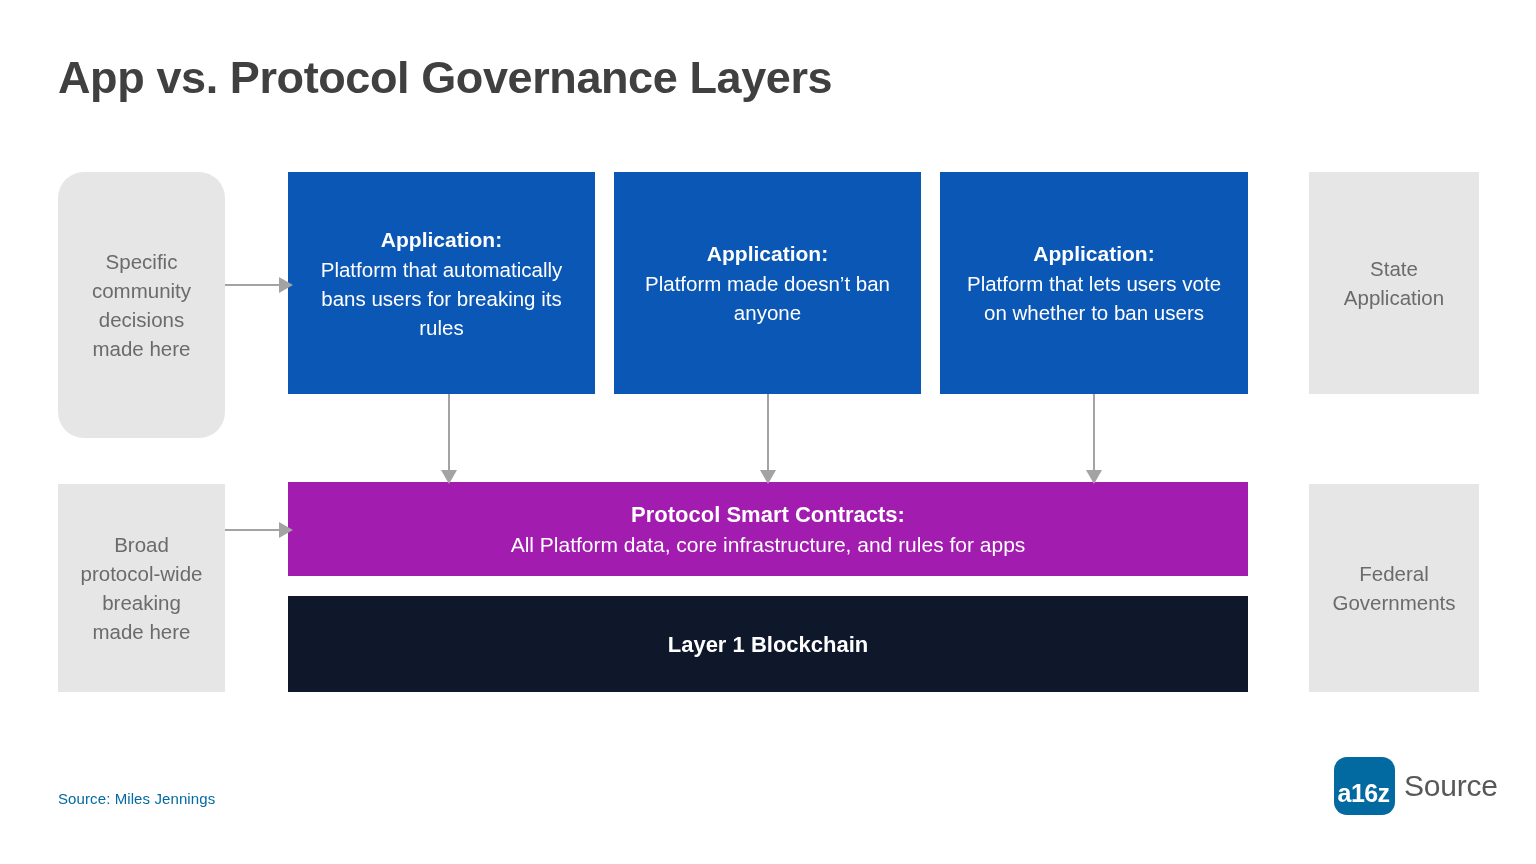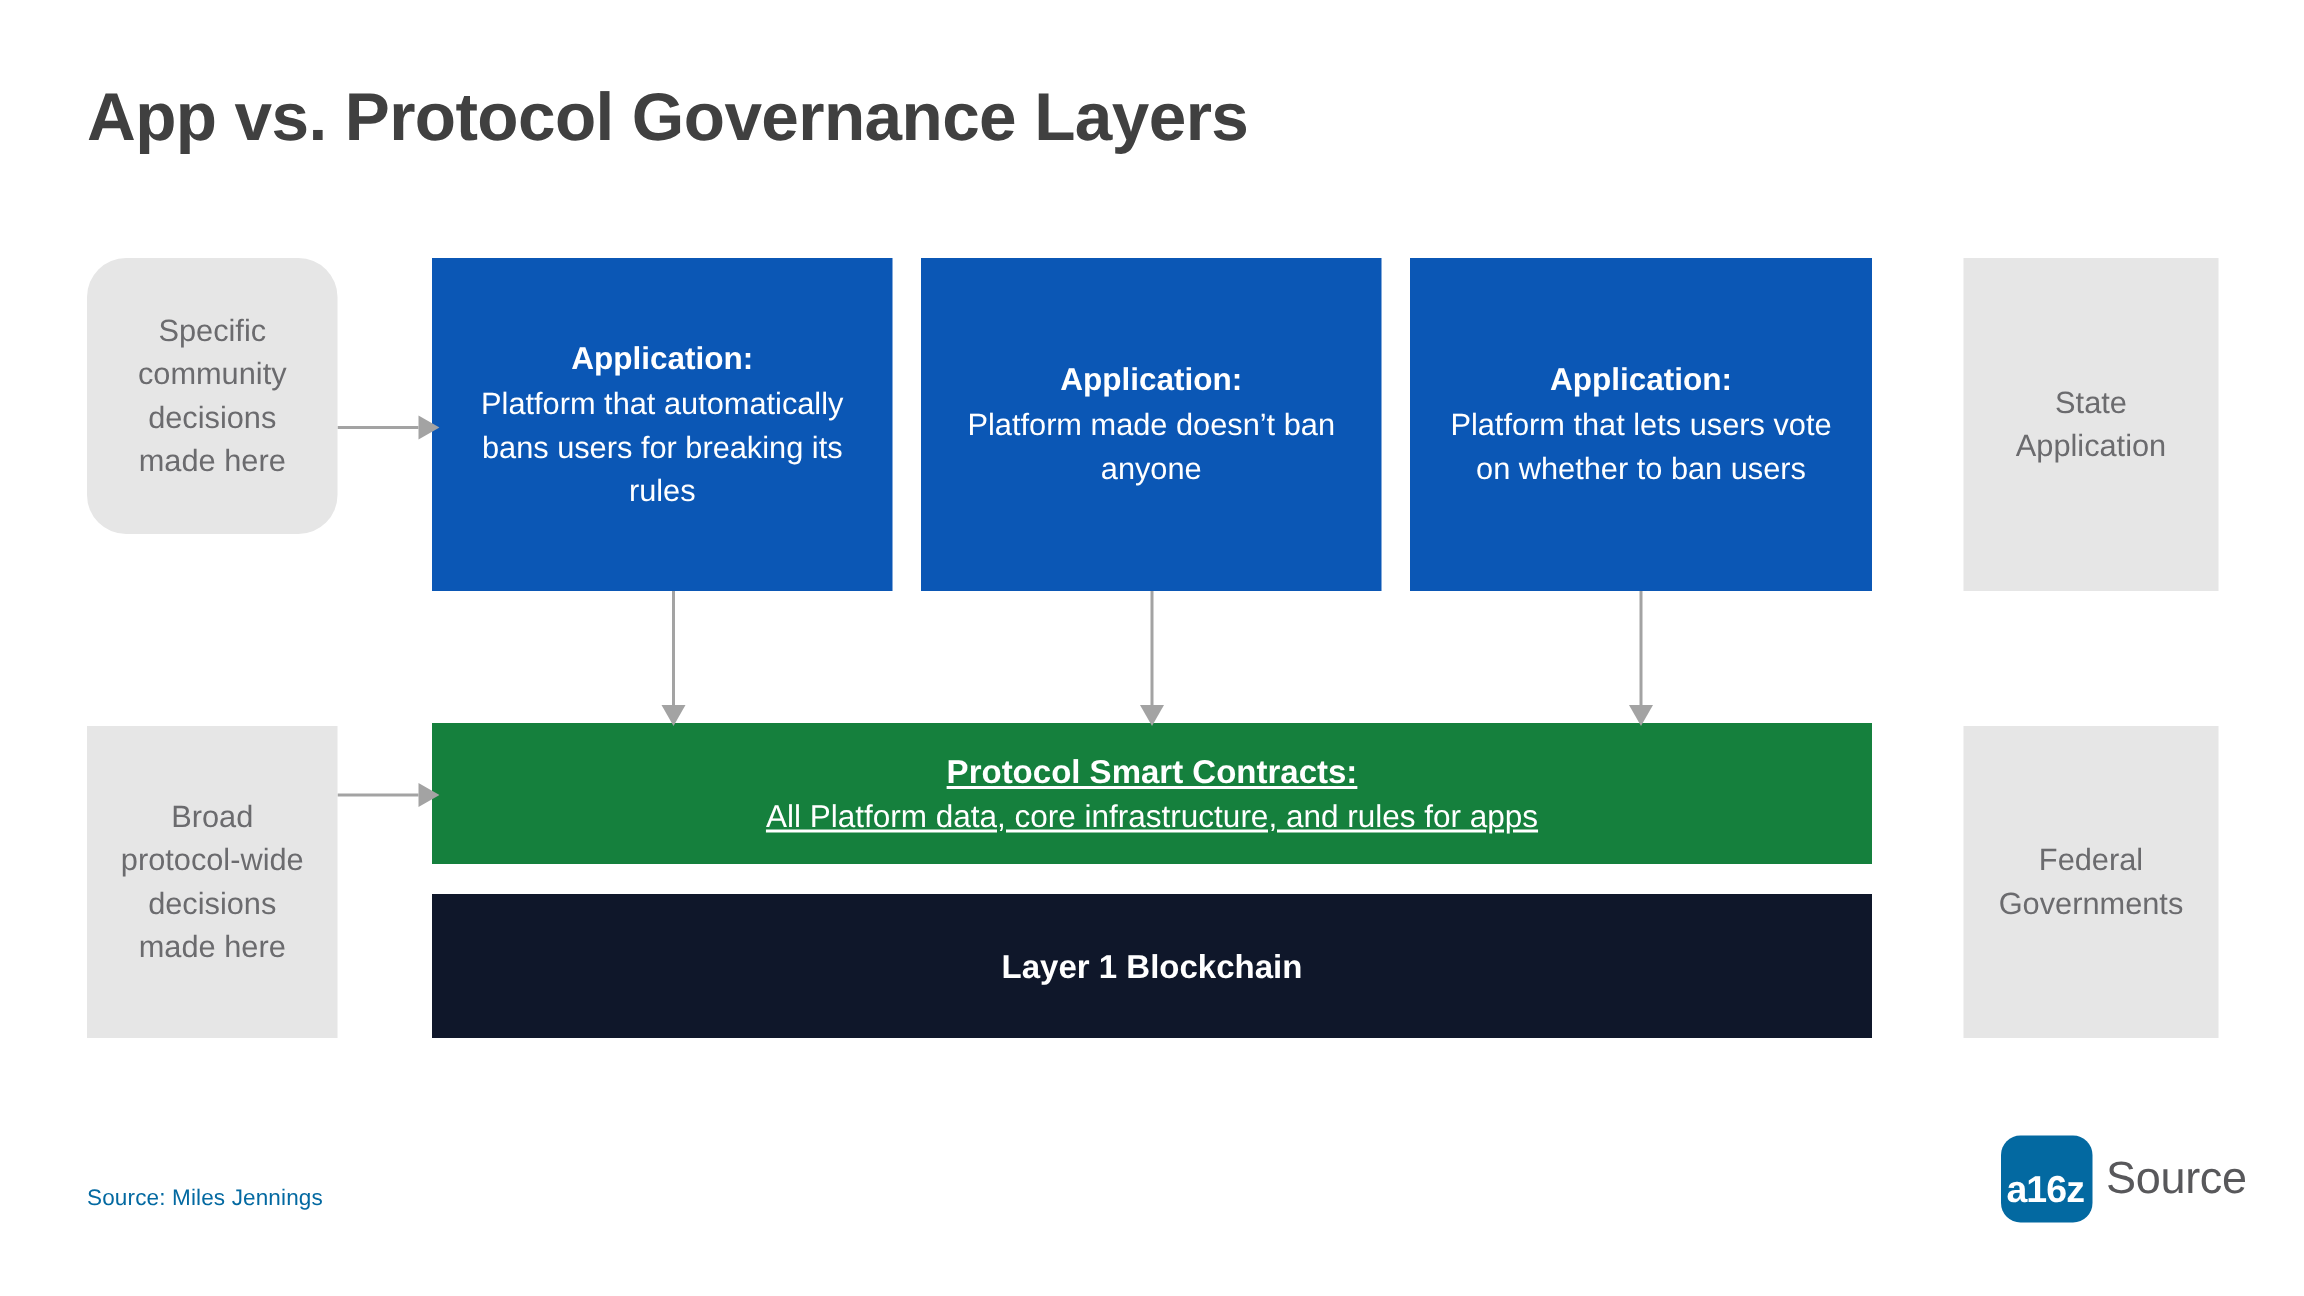--- a/index.html
+++ b/index.html
@@ -63,23 +63,22 @@
     line-height: 30px;
   }
   .app-box .bx-desc {
     font-size: 20.5px;
     line-height: 29px;
     font-weight: normal;
   }
 
   
   .protocol-band {
-    background: #15803d;
-    color: #ffffff;
-    text-decoration: underline;
+    background: #a21caf;
+    color: #ffffff;
   }
   .protocol-band .bx-title {
     font-size: 22px;
     font-weight: bold;
     line-height: 31px;
   }
   .protocol-band .bx-desc {
     font-size: 21px;
     line-height: 30px;
   }
@@ -146,26 +145,26 @@
     letter-spacing: -0.2px;
   }
 </style>
 </head>
 <body>
 
 <div id="canvas">
 
   <div class="page-title">App vs. Protocol Governance Layers</div>
 
-  <div class="box side-box" style="left:58px; top:172px; width:167px; height:184px;border-radius:26px;">
+  <div class="box side-box" style="left:58px; top:172px; width:167px; height:266px;border-radius:26px;">
     <span>Specific community decisions made here</span>
   </div>
 
   <div class="box side-box" style="left:58px; top:484px; width:167px; height:208px;">
-    <span>Broad protocol-wide decisions made here</span>
+    <span>Broad protocol-wide breaking made here</span>
   </div>
 
   <div class="box side-box" style="left:1309px; top:172px; width:170px; height:222px;">
     <span>State Application</span>
   </div>
 
   <div class="box side-box" style="left:1309px; top:484px; width:170px; height:208px;">
     <span>Federal Governments</span>
   </div>
 

